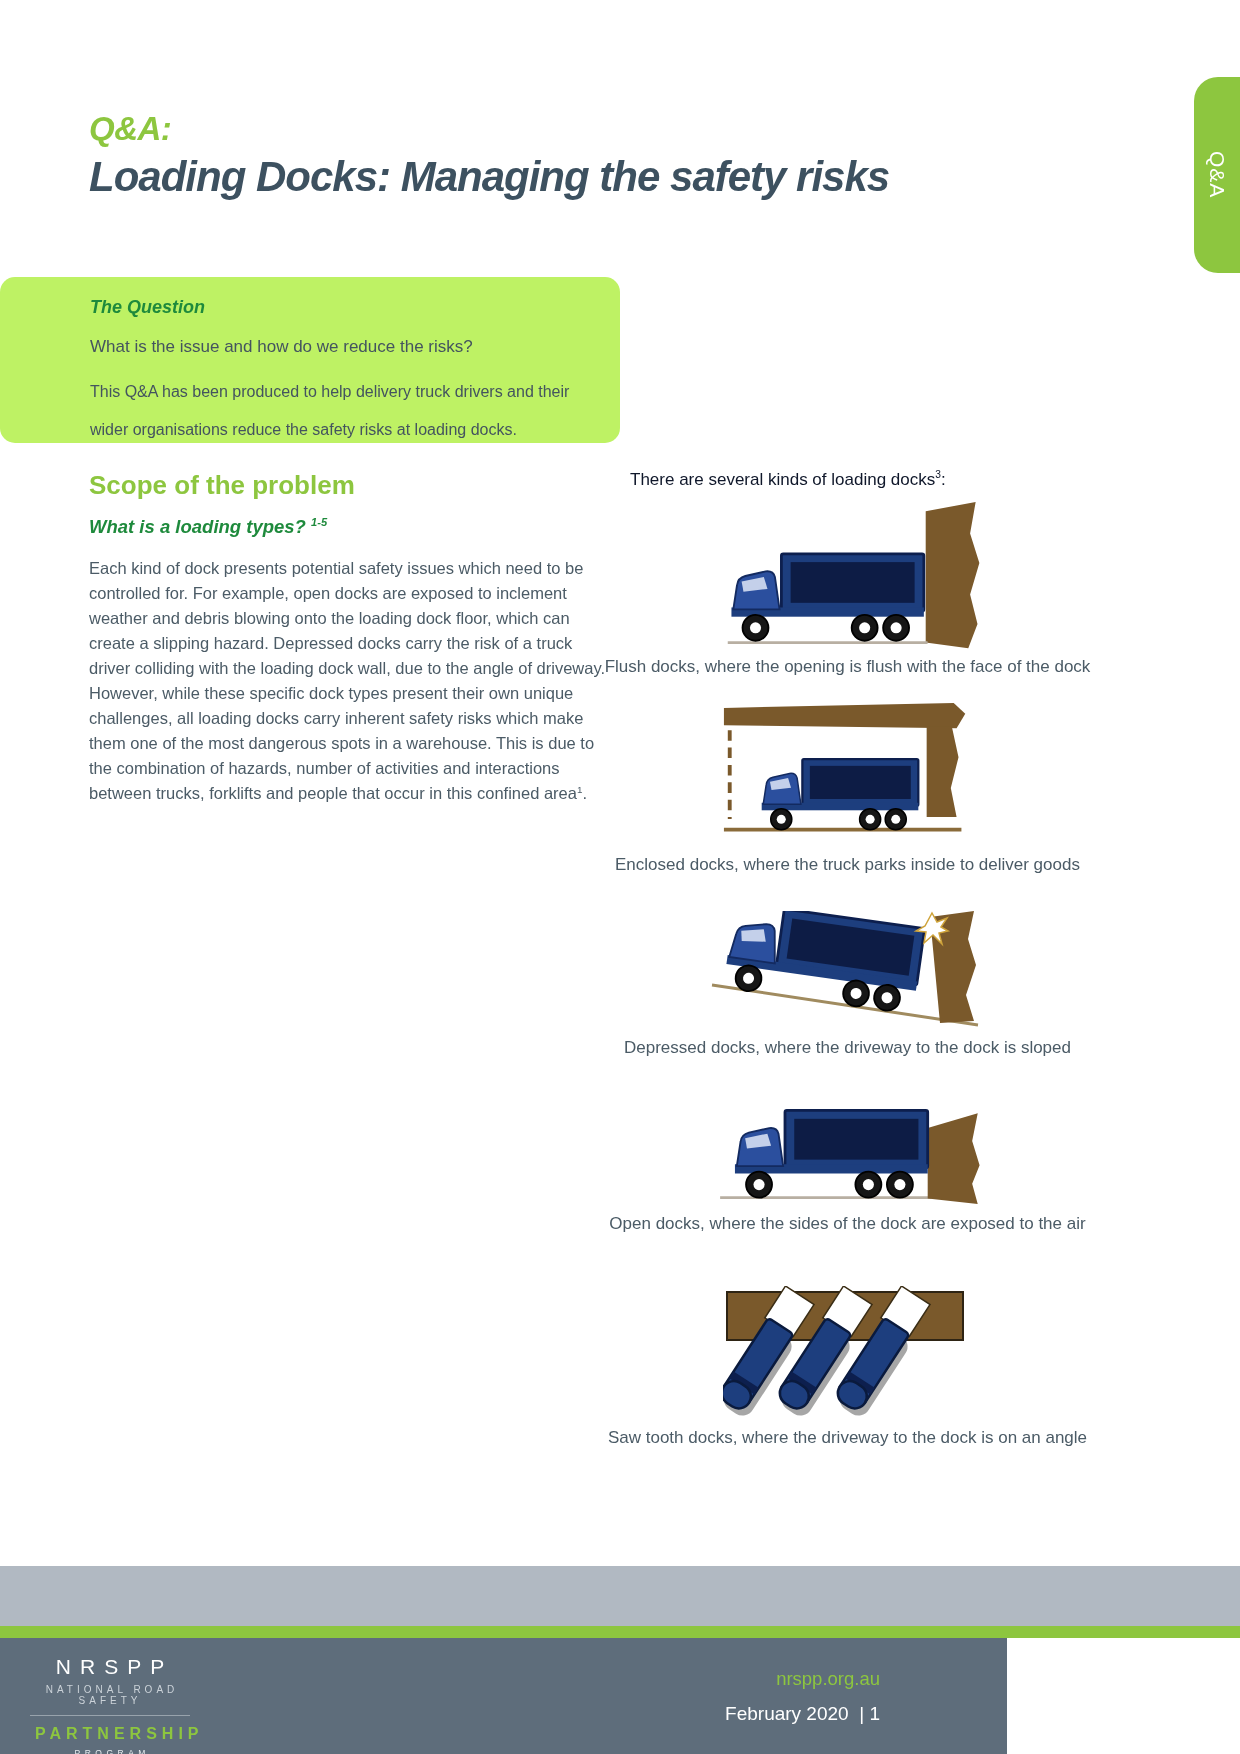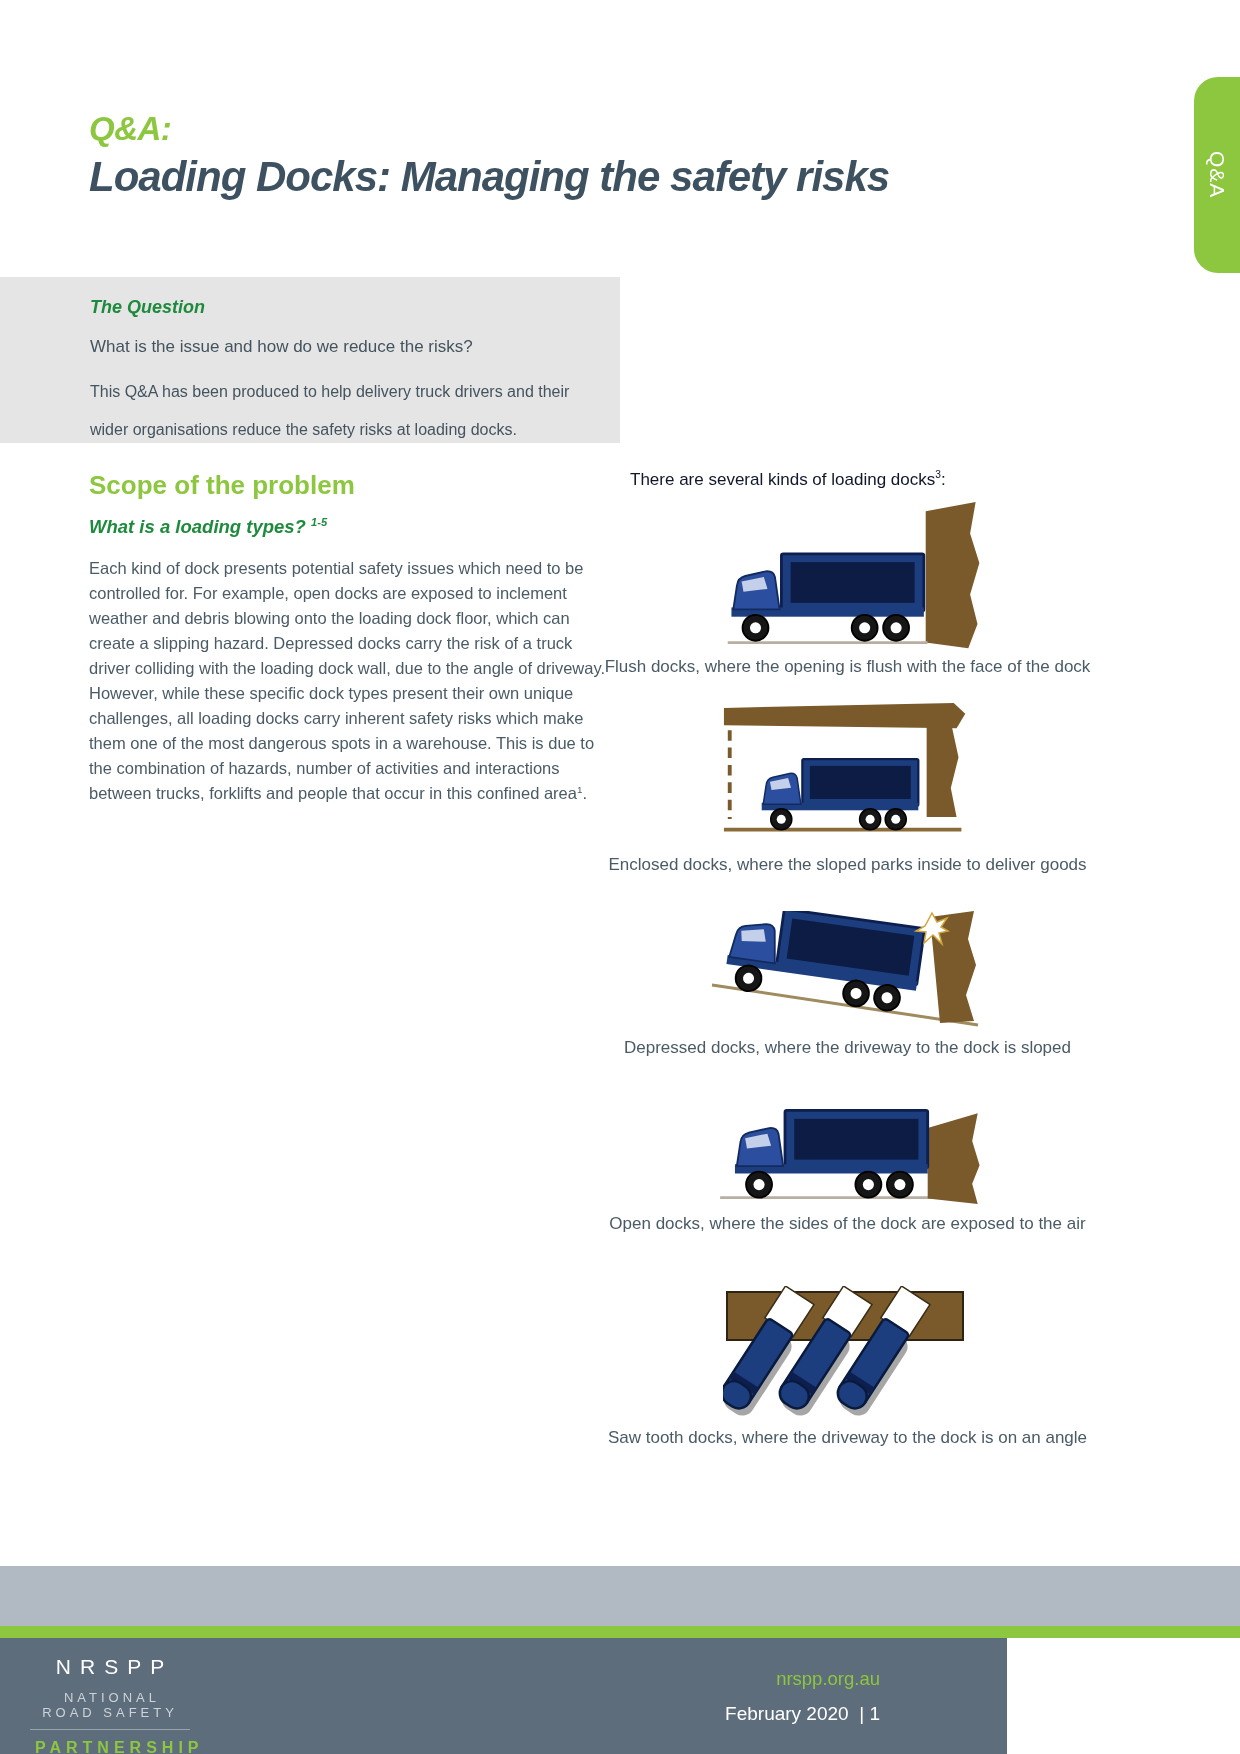--- a/index.html
+++ b/index.html
@@ -19,21 +19,21 @@
   .qa-tab span { writing-mode:vertical-rl; color:#ffffff; font-size:21px; letter-spacing:1px; }
 
   
   .header { position:absolute; left:89px; top:110px; }
   .kicker { color:#8dc63f; font-size:33px; font-weight:bold; font-style:italic; letter-spacing:-0.5px; }
   .title  { color:#3d5160; font-size:42px; font-weight:bold; font-style:italic; letter-spacing:-1px; margin-top:5px; white-space:nowrap; }
 
   
   .question-box {
     position:absolute; left:0; top:277px; width:620px; height:166px;
-    background:#e5e5e5; padding:20px 56px 0 90px;
+    background:#bef264; padding:20px 56px 0 90px;border-radius:15px;
   }
   .qbox-heading { color:#1e8a3c; font-weight:bold; font-style:italic; font-size:18px; }
   .qbox-question { color:#44545f; font-size:17px; margin-top:19px; }
   .qbox-desc { color:#44545f; font-size:16px; line-height:38px; margin-top:16px; width:490px; }
 
   
   .left-col { position:absolute; left:89px; top:470px; width:520px; }
   .scope-heading { color:#8dc63f; font-size:26px; font-weight:bold; }
   .scope-sub { color:#1e8a3c; font-size:18.5px; font-weight:bold; font-style:italic; margin-top:15px; }
   .body-para { color:#4b5b66; font-size:16.5px; line-height:25px; }
@@ -51,21 +51,21 @@
   .item-2 { margin-top:44px; }
   .item-3 { margin-top:36px; }
   .item-4 { margin-top:52px; }
 
   
   .footer-gray  { position:absolute; left:0; top:1566px; width:1240px; height:60px; background:#b1b9c2; }
   .footer-green { position:absolute; left:0; top:1626px; width:1240px; height:12px; background:#8dc63f; }
   .footer-main  { position:absolute; left:0; top:1638px; width:1007px; height:116px; background:#5e6d7b; }
   .logo { position:absolute; left:30px; top:17px; width:160px; text-align:center; }
   .logo-acronym { color:#ffffff; font-size:21px; letter-spacing:9px; text-indent:9px; }
-  .logo-tagline { color:#ccd3d9; font-size:13px; letter-spacing:4px; text-indent:4px; margin-top:11px; }
+  .logo-tagline { color:#ccd3d9; font-size:10px; letter-spacing:4px; text-indent:4px; margin-top:5px; }
   .logo-line { border-top:1px solid #98a3ac; margin:9px 0 9px; }
   .logo-partnership { color:#8dc63f; font-size:16px; font-weight:bold; letter-spacing:5px; text-indent:5px; }
   .logo-program { color:#e7ebee; font-size:8.5px; letter-spacing:4.5px; text-indent:4.5px; margin-top:5px; }
   .footer-right { position:absolute; right:127px; top:30px; text-align:right; }
   .website { color:#8dc63f; font-size:18.5px; text-decoration:none; display:inline-block; }
   .date-line { color:#ffffff; font-size:19px; margin-top:13px; }
   .hidden-defs { position:absolute; width:0; height:0; overflow:hidden; }
 </style>
 </head>
 <body>
@@ -170,21 +170,21 @@
     <span class="dock-fig-wrap"><svg width="278" height="148" viewBox="0 0 300 160">
           <use href="#flush-dock-illustration"></use>
         </svg></span>
     <figcaption class="dock-caption">Flush docks, where the opening is flush with the face of the dock</figcaption>
   </figure>
 
   <figure class="dock-item item-1">
     <span class="dock-fig-wrap"><svg width="251" height="145" viewBox="0 0 260 150">
           <use href="#enclosed-dock-illustration"></use>
         </svg></span>
-    <figcaption class="dock-caption">Enclosed docks, where the sloped parks inside to deliver goods</figcaption>
+    <figcaption class="dock-caption">Enclosed docks, where the truck parks inside to deliver goods</figcaption>
   </figure>
 
   <figure class="dock-item item-3">
     <span class="dock-fig-wrap"><svg width="280" height="120" viewBox="0 0 280 120">
           <use href="#depressed-dock-illustration"></use>
         </svg></span>
     <figcaption class="dock-caption">Depressed docks, where the driveway to the dock is sloped</figcaption>
   </figure>
 
   <figure class="dock-item item-2">

